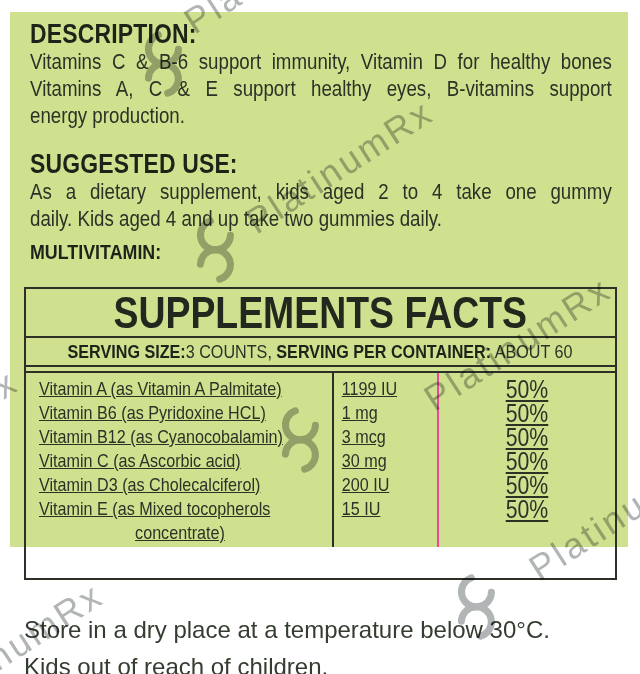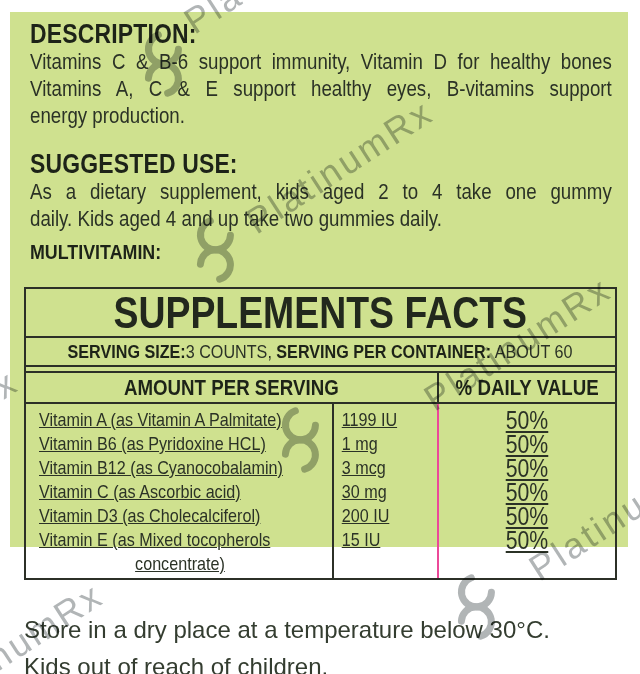--- a/index.html
+++ b/index.html
@@ -143,28 +143,20 @@
     <div class="t-title">
       <div class="t-title-text cxc">SUPPLEMENTS FACTS</div>
     </div>
 
     <div class="t-serving">
       <div class="t-serving-text cxc"><b>SERVING SIZE:</b><span>3 COUNTS, </span><b>SERVING PER CONTAINER:</b><span> ABOUT 60</span></div>
     </div>
 
     <div class="t-gap"></div>
 
-    <div class="t-head">
-      <div class="t-head-left">
-        <div class="t-head-text cxc">AMOUNT PER SERVING</div>
-      </div>
-      <div class="t-head-right">
-        <div class="t-head-text cxc">% DAILY VALUE</div>
-      </div>
-    </div>
 
     <div class="t-body">
       <div class="col-names">
         <div class="name-line cxl">Vitamin A (as Vitamin A Palmitate)</div>
         <div class="name-line cxl">Vitamin B6 (as Pyridoxine HCL)</div>
         <div class="name-line cxl">Vitamin B12 (as Cyanocobalamin)</div>
         <div class="name-line cxl">Vitamin C (as Ascorbic acid)</div>
         <div class="name-line cxl">Vitamin D3 (as Cholecalciferol)</div>
         <div class="name-line cxl">Vitamin E (as Mixed tocopherols</div>
         <div class="name-line-center cxc">concentrate)</div>

